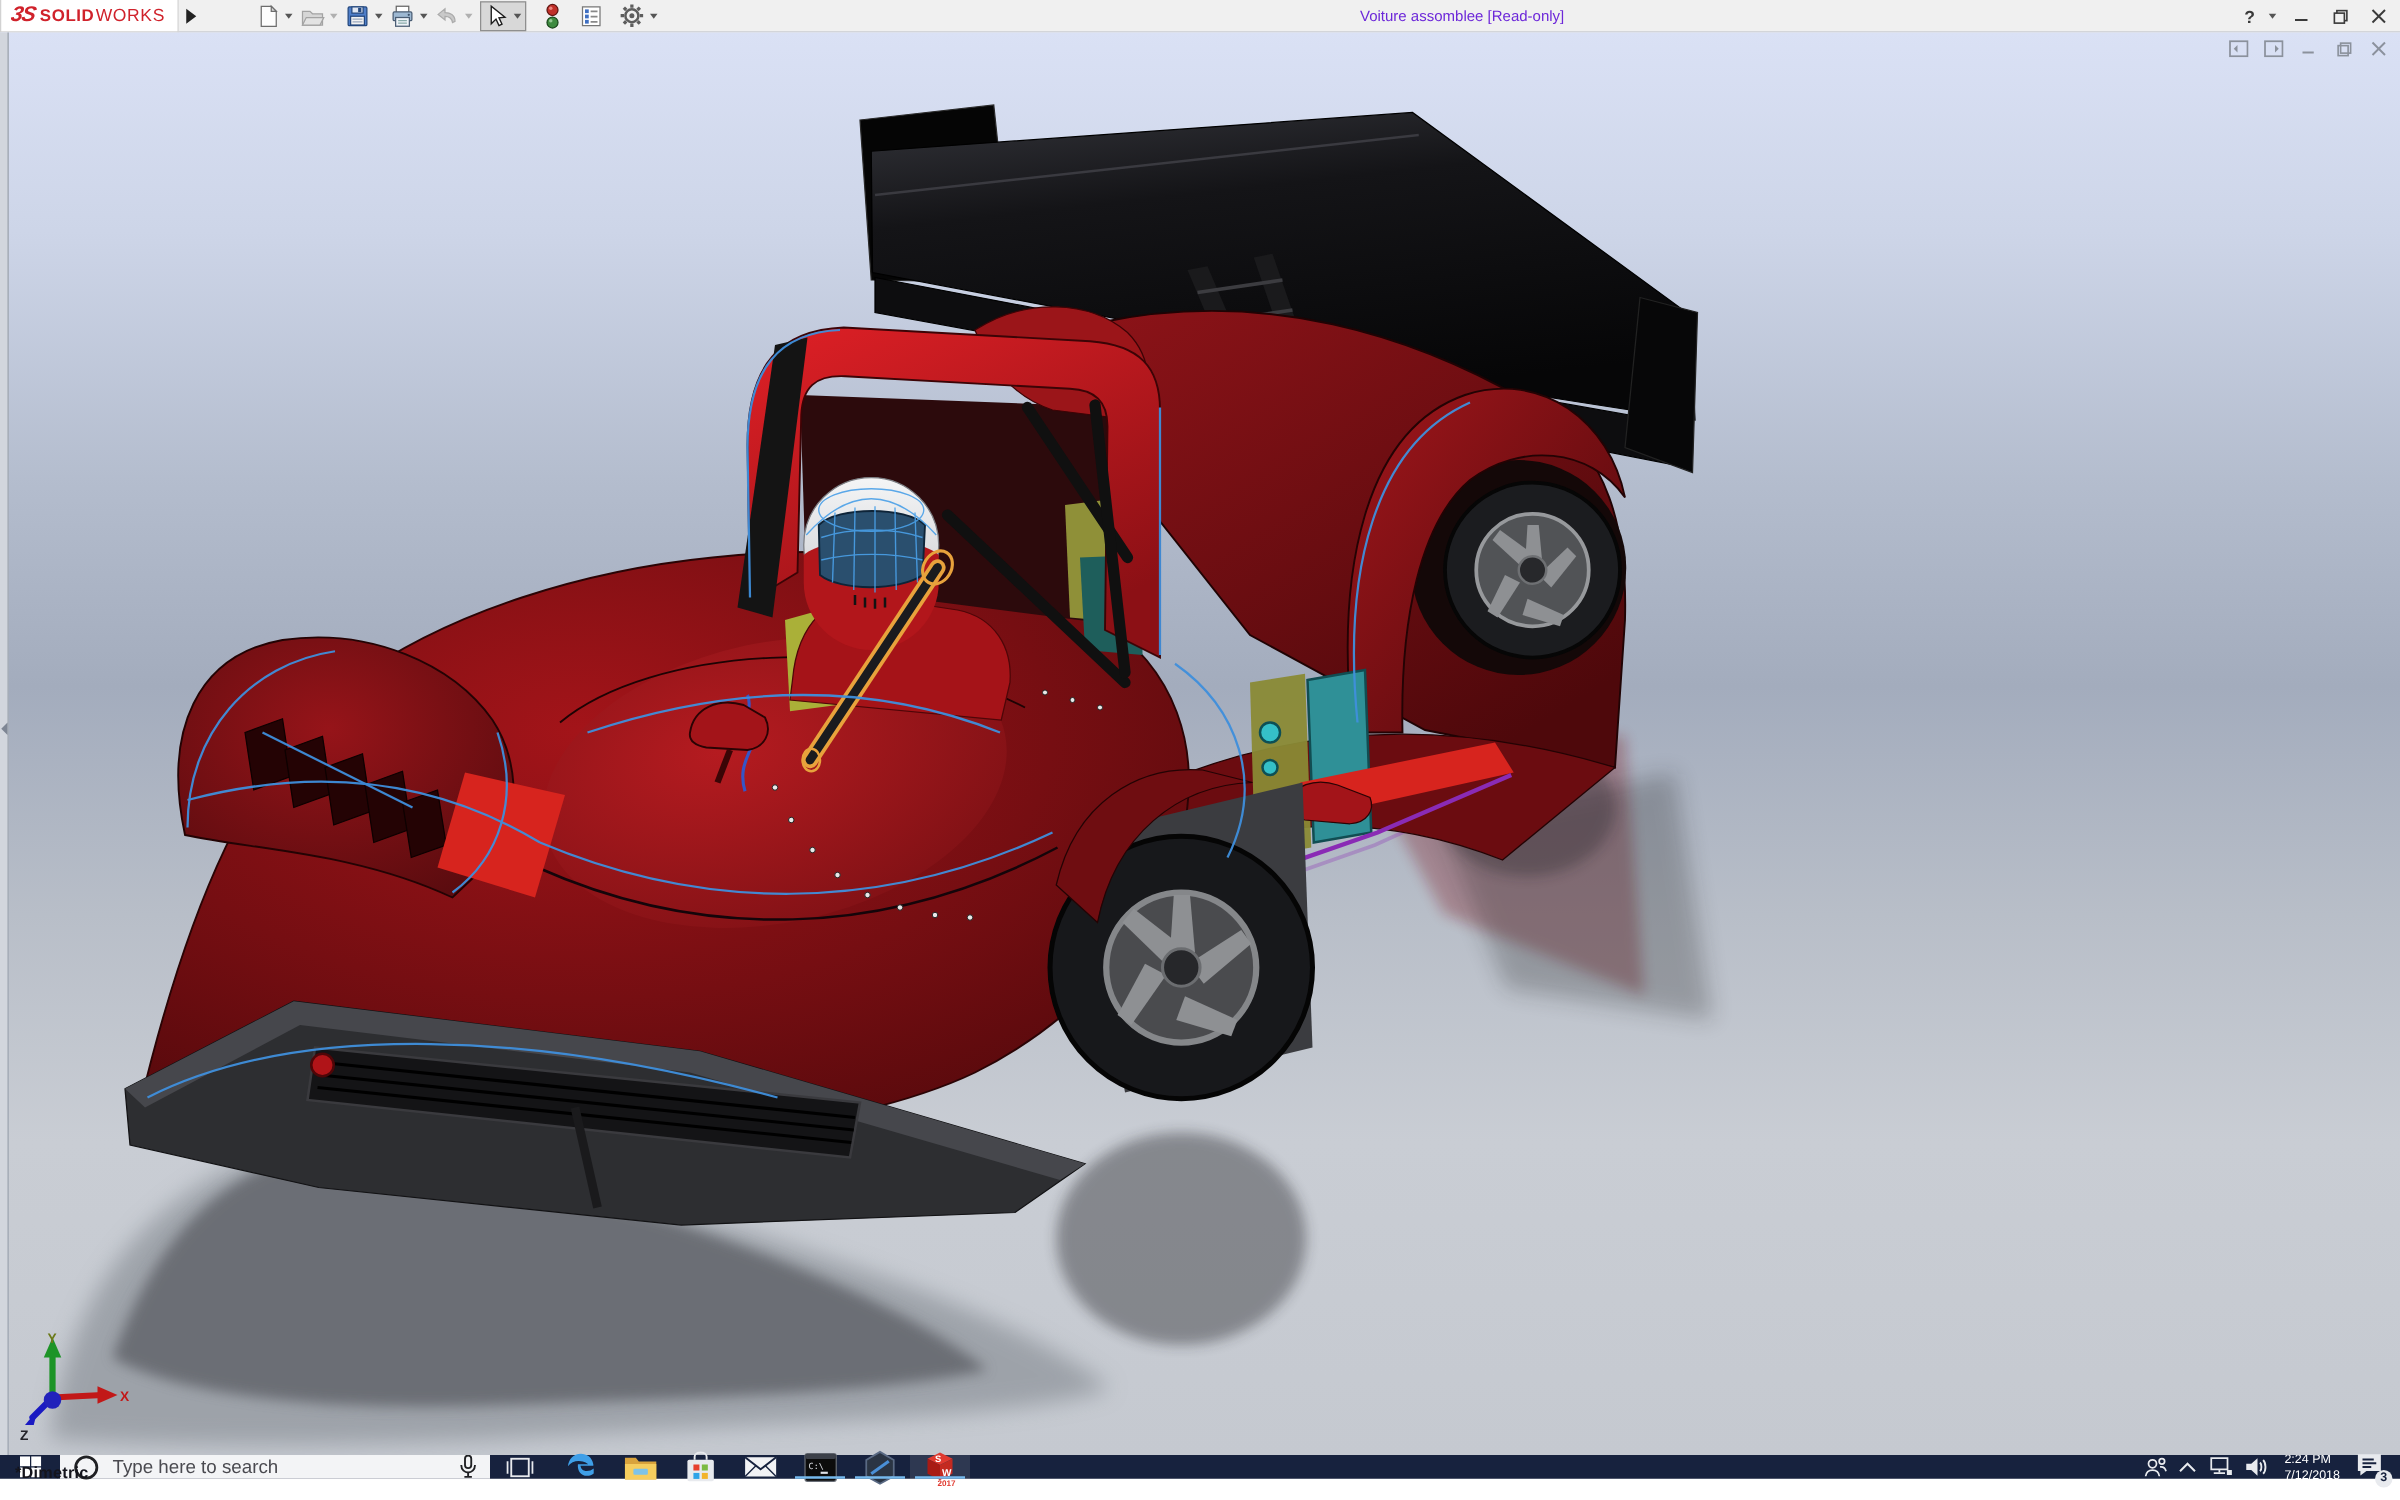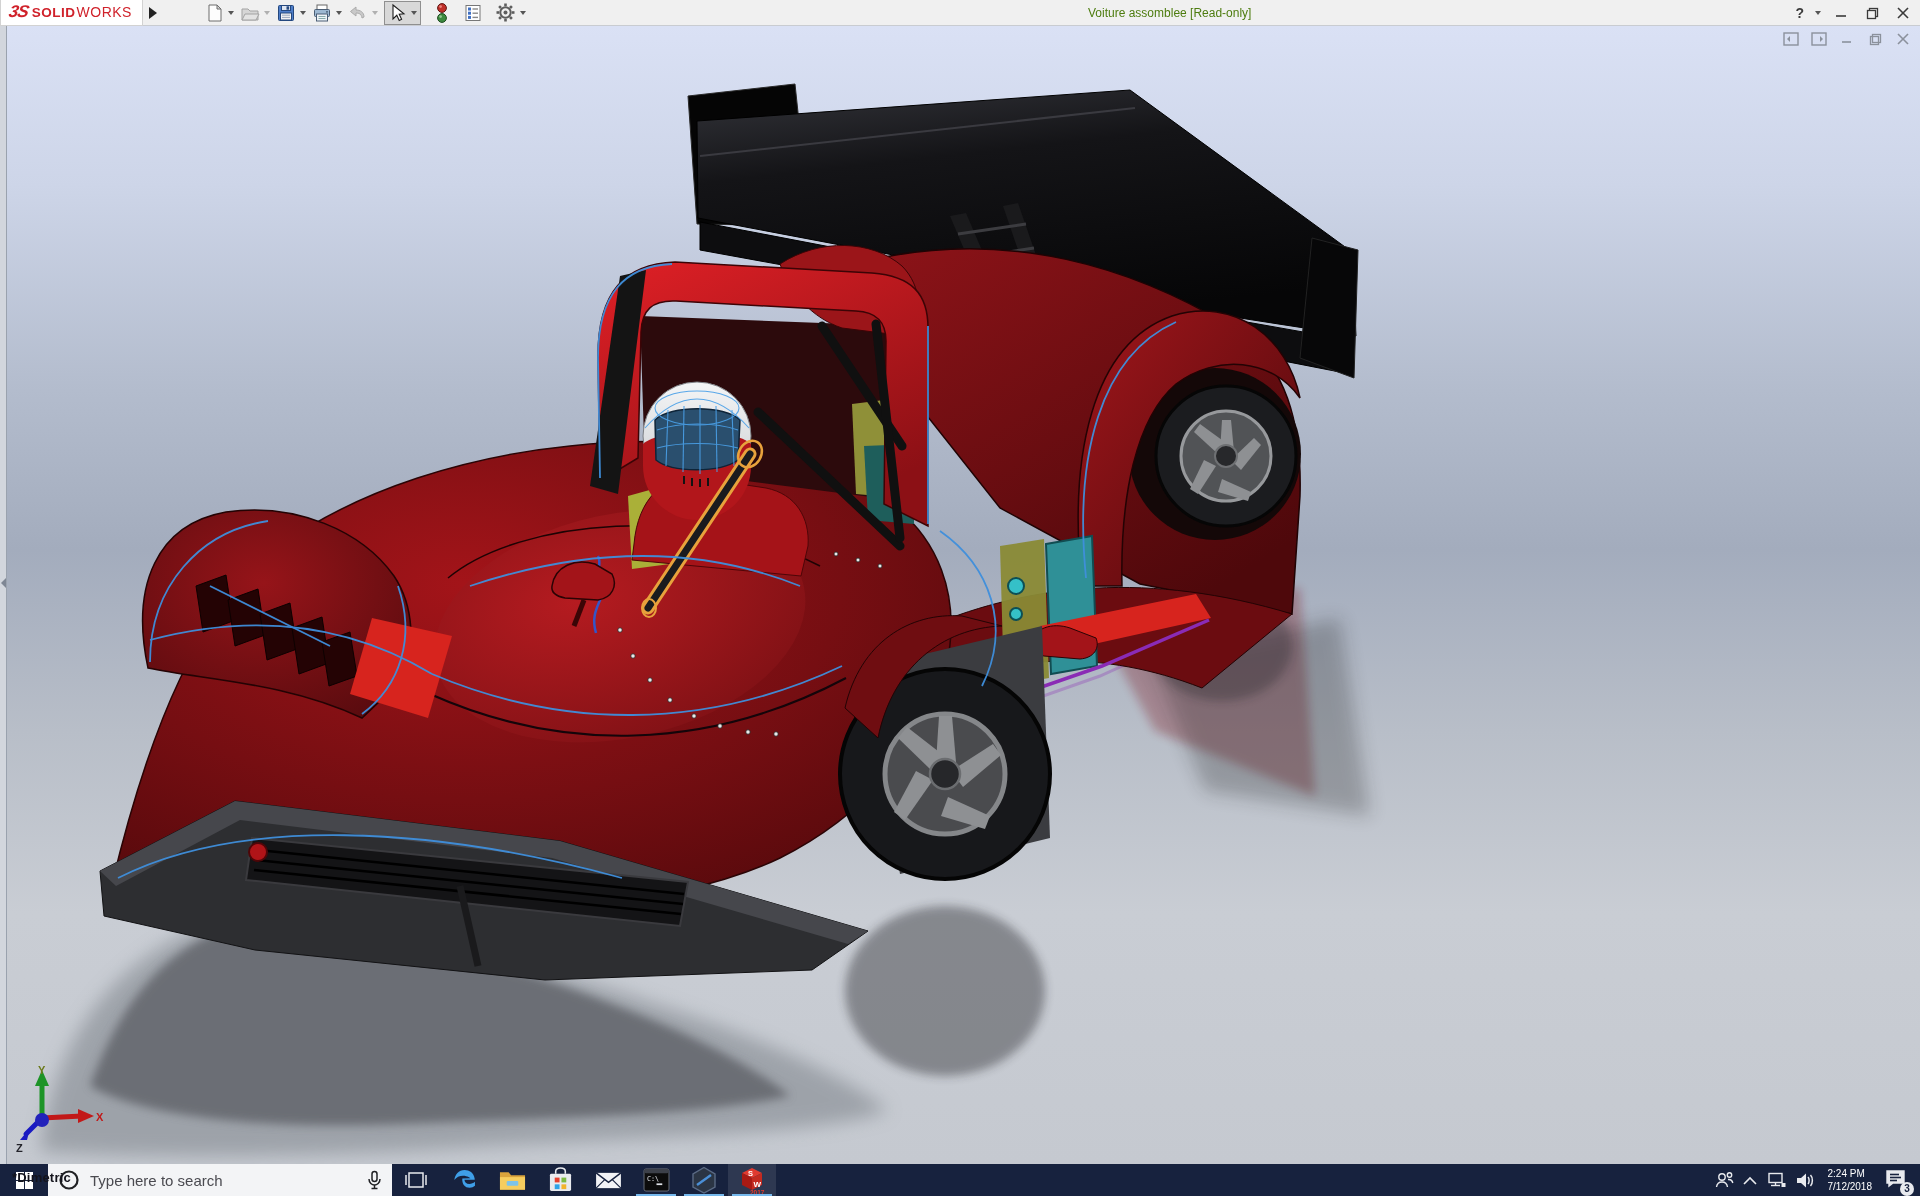--- a/index.html
+++ b/index.html
@@ -11,38 +11,38 @@
   .logo-prefix { font-style:italic; font-weight:bold; font-size:17px; color:#d0222b; letter-spacing:-1px; transform:skewX(-12deg); }
   .logo-solid { font-weight:bold; font-size:13.5px; color:#d0222b; letter-spacing:.5px; }
   .logo-works { font-weight:normal; font-size:14px; color:#d0222b; letter-spacing:.5px; margin-left:-3px; }
   .flyout { width:16px; height:20px; display:flex; align-items:center; justify-content:center; margin-left:2px; cursor:pointer; }
   .tb-icons { display:flex; align-items:center; margin-left:42px; gap:2px; }
   .tb-slot { display:flex; align-items:center; padding:1px 2px; gap:2px; }
   .tb-slot svg { display:block; }
   .caret { width:0; height:0; border-left:3.5px solid transparent; border-right:3.5px solid transparent; border-top:4px solid #555; margin-left:2px; }
   .caret.dis { border-top-color:#b0b0b0; }
   .sel-box { display:flex; align-items:center; background:#d8d8d8; border:1px solid #8f8f8f; padding:1px 3px; gap:3px; margin:0 2px; }
-  .win-title { position:absolute; left:1088px; top:0; line-height:26px; font-size:12px; color:#4d7c0f; white-space:nowrap; }
+  .win-title { position:absolute; left:1088px; top:0; line-height:26px; font-size:12px; color:#6d28d9; white-space:nowrap; }
   .win-ctrls { position:absolute; right:6px; top:0; height:26px; display:flex; align-items:center; gap:9px; }
   .help-q { font-size:14px; font-weight:bold; color:#3a3a3a; cursor:pointer; }
   .wc { width:22px; height:20px; display:flex; align-items:center; justify-content:center; cursor:pointer; }
 
   
   .viewport { position:relative; height:1138px;
     background:linear-gradient(180deg,#dae1f5 0%,#cdd5e8 14%,#b3bccd 32%,#a3acbd 46%,#b8bec8 62%,#c9cdd4 78%,#c5c9d0 100%); }
   .left-strip { position:absolute; left:0; top:0; bottom:0; width:7px; background:#d2d6dd; border-right:1px solid #9aa2ae; }
   .strip-arrow { position:absolute; left:1px; top:552px; width:0; height:0; border-top:5px solid transparent; border-bottom:5px solid transparent; border-right:5px solid #7e8694; cursor:pointer; }
   .doc-ctrls { position:absolute; top:5px; right:8px; display:flex; gap:10px; align-items:center; }
   .dc { width:18px; height:16px; display:flex; align-items:center; justify-content:center; cursor:pointer; }
   .scene-svg { position:absolute; left:0; top:0; }
   .view-label { position:absolute; left:12px; top:1144px; font-size:13px; font-weight:bold; color:#14141c; letter-spacing:.2px; }
   .triad { position:absolute; left:14px; top:1036px; }
 
   
-  .taskbar { height:32px; background:#17223e; display:flex; align-items:stretch; }
+  .taskbar { height:19px; background:#17223e; display:flex; align-items:stretch; }
   .start-btn { width:48px; display:flex; align-items:center; justify-content:center; cursor:pointer; }
   .search-box { width:344px; background:#f3f4f6; display:flex; align-items:center; padding:0 10px; gap:10px; }
   .search-box input { flex:1; border:none; outline:none; background:transparent; font-size:15px; color:#3c3c41; font-family:"Liberation Sans",sans-serif; }
   .search-box input::placeholder { color:#4a4a50; }
   .tb-app { width:48px; display:flex; align-items:center; justify-content:center; position:relative; cursor:pointer; }
   .tb-app.active { background:rgba(255,255,255,0.10); }
   .run-line { position:absolute; bottom:0; left:4px; right:4px; height:2.5px; background:#76b9ed; }
   .tray { margin-left:auto; display:flex; align-items:center; gap:9px; padding-right:10px; }
   .tray-ic { display:flex; align-items:center; justify-content:center; cursor:pointer; }
   .clock { text-align:left; color:#fff; font-size:10px; line-height:13px; cursor:pointer; padding:0 4px; }

